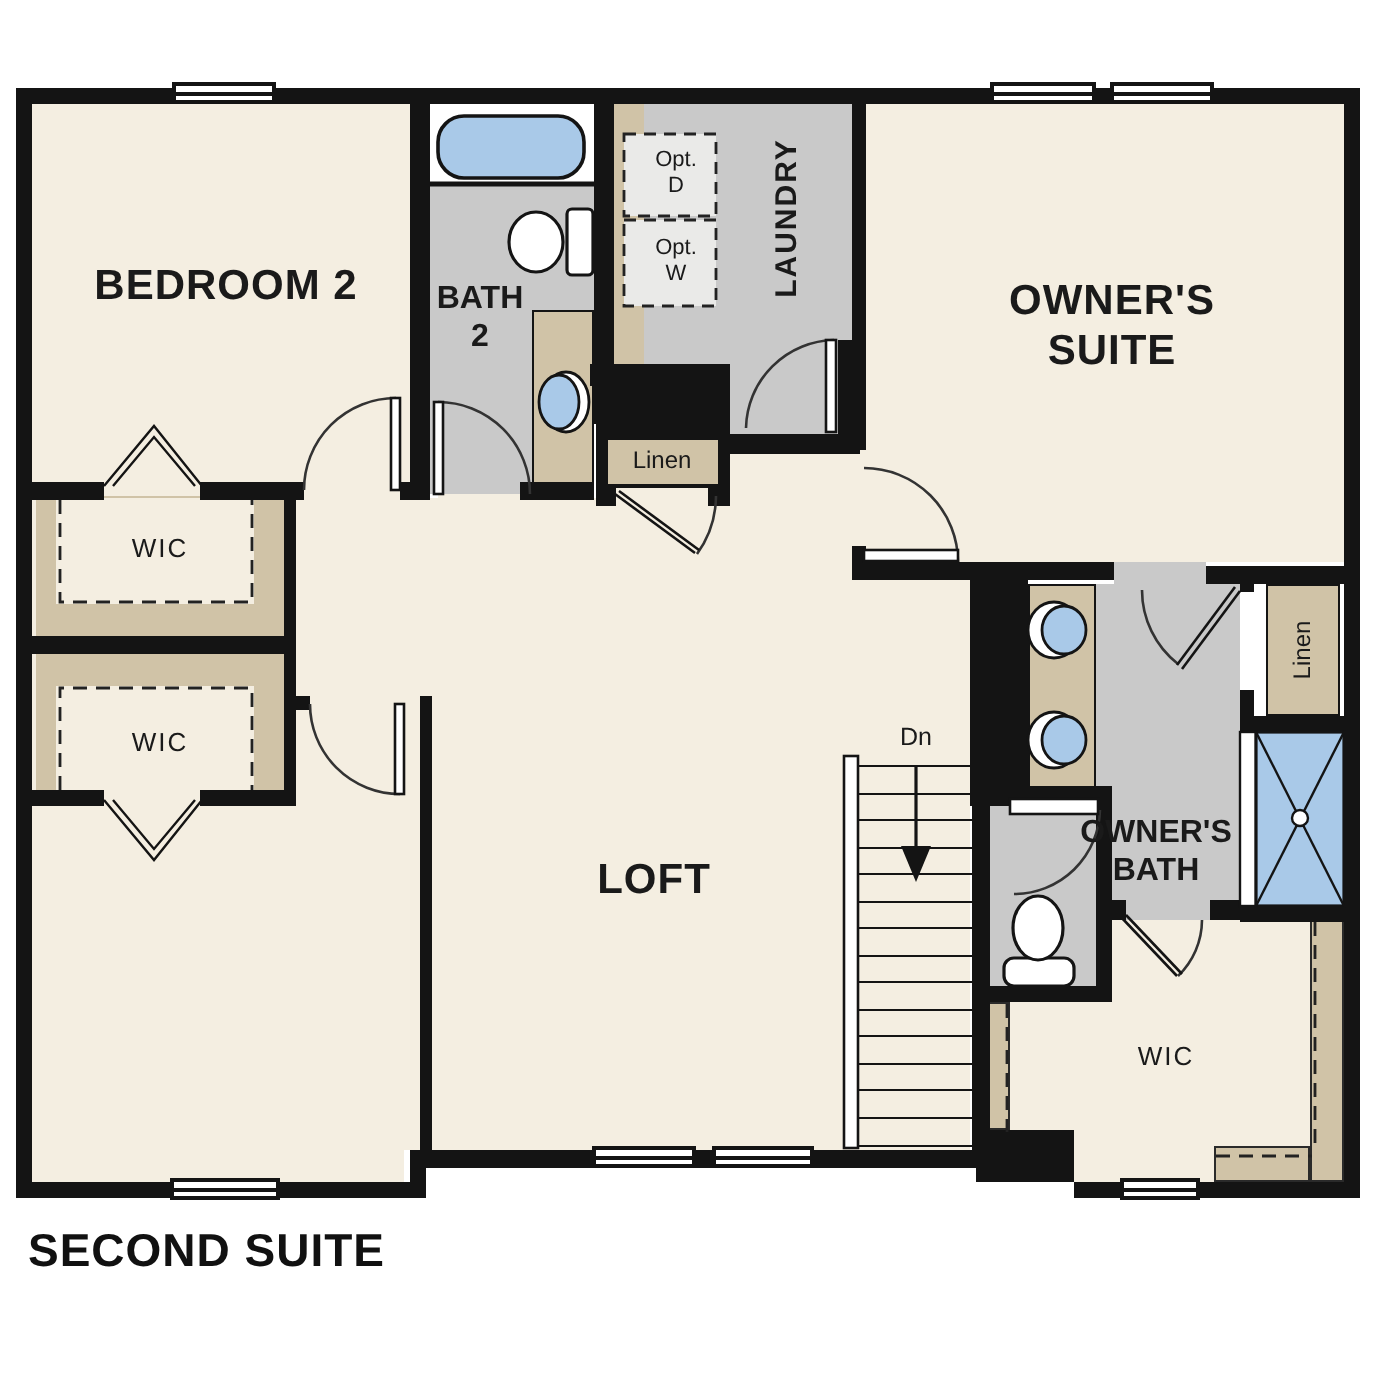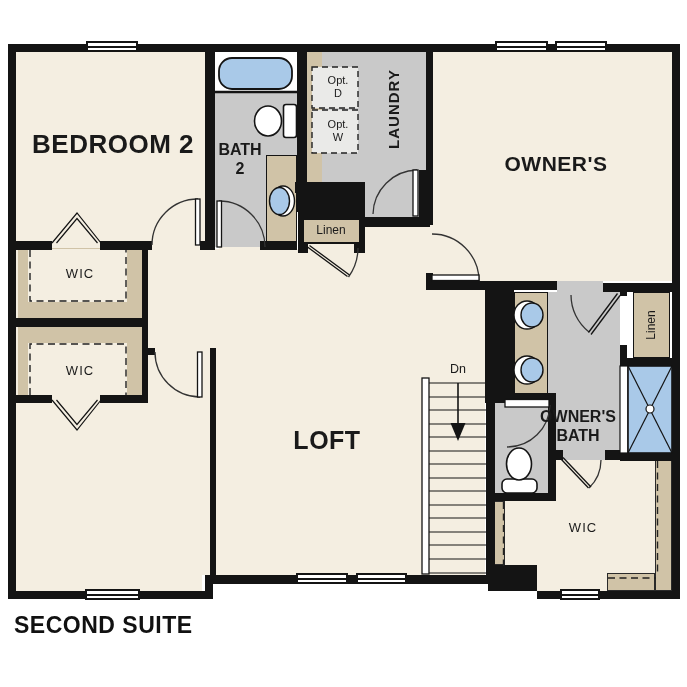--- a/index.html
+++ b/index.html
@@ -236,51 +236,52 @@
 
     <g fill="none" stroke="#222" stroke-width="1.4" stroke-dasharray="7 4.5">
       <path d="M 30 250 L 30 301 L 126 301 L 126 250"></path>
       <path d="M 30 395 L 30 344 L 126 344 L 126 395"></path>
       <path d="M 503.5 502 L 503.5 566"></path>
       <path d="M 657.5 461 L 657.5 575"></path>
       <path d="M 608 578 L 656 578"></path>
     </g>
   </svg>
 
-  <div class="lbl b" style="left:113px;top:144px;font-size:26px;letter-spacing:.5px;">BEDROOM 2</div>
+  <div class="lbl b" style="left:113px;top:144px;font-size:21px;letter-spacing:.5px;">BEDROOM 2</div>
 
   <div class="lbl b" style="left:240px;top:160px;font-size:16px;">
     <span class="ln">BATH</span>
     <span class="ln">2</span>
   </div>
 
   <div class="lbl b rot" style="left:394px;top:109px;font-size:15px;letter-spacing:1px;">LAUNDRY</div>
 
   <div class="lbl" style="left:338px;top:87px;font-size:11px;">
     <span class="ln">Opt.</span>
     <span class="ln">D</span>
   </div>
 
   <div class="lbl" style="left:338px;top:131px;font-size:11px;">
     <span class="ln">Opt.</span>
     <span class="ln">W</span>
   </div>
 
   <div class="lbl b" style="left:556px;top:164px;font-size:21px;letter-spacing:.5px;">
     <span class="ln">OWNER'S</span>
+    <span class="ln">SUITE</span>
   </div>
 
   <div class="lbl" style="left:80px;top:274px;font-size:13px;letter-spacing:1px;">WIC</div>
   <div class="lbl" style="left:80px;top:371px;font-size:13px;letter-spacing:1px;">WIC</div>
   <div class="lbl" style="left:583px;top:528px;font-size:13px;letter-spacing:1px;">WIC</div>
 
   <div class="lbl" style="left:331px;top:230px;font-size:12px;">Linen</div>
   <div class="lbl rot" style="left:651px;top:325px;font-size:12px;">Linen</div>
 
-  <div class="lbl b" style="left:327px;top:441px;font-size:25px;letter-spacing:.5px;">LOFT</div>
+  <div class="lbl b" style="left:327px;top:441px;font-size:21px;letter-spacing:.5px;">LOFT</div>
 
   <div class="lbl" style="left:458px;top:369px;font-size:12.5px;">Dn</div>
 
   <div class="lbl b" style="left:578px;top:427px;font-size:16px;">
     <span class="ln">OWNER'S</span>
     <span class="ln">BATH</span>
   </div>
 
 
   <div class="title" style="left:14px;top:612px;font-size:23px;">SECOND SUITE</div>

